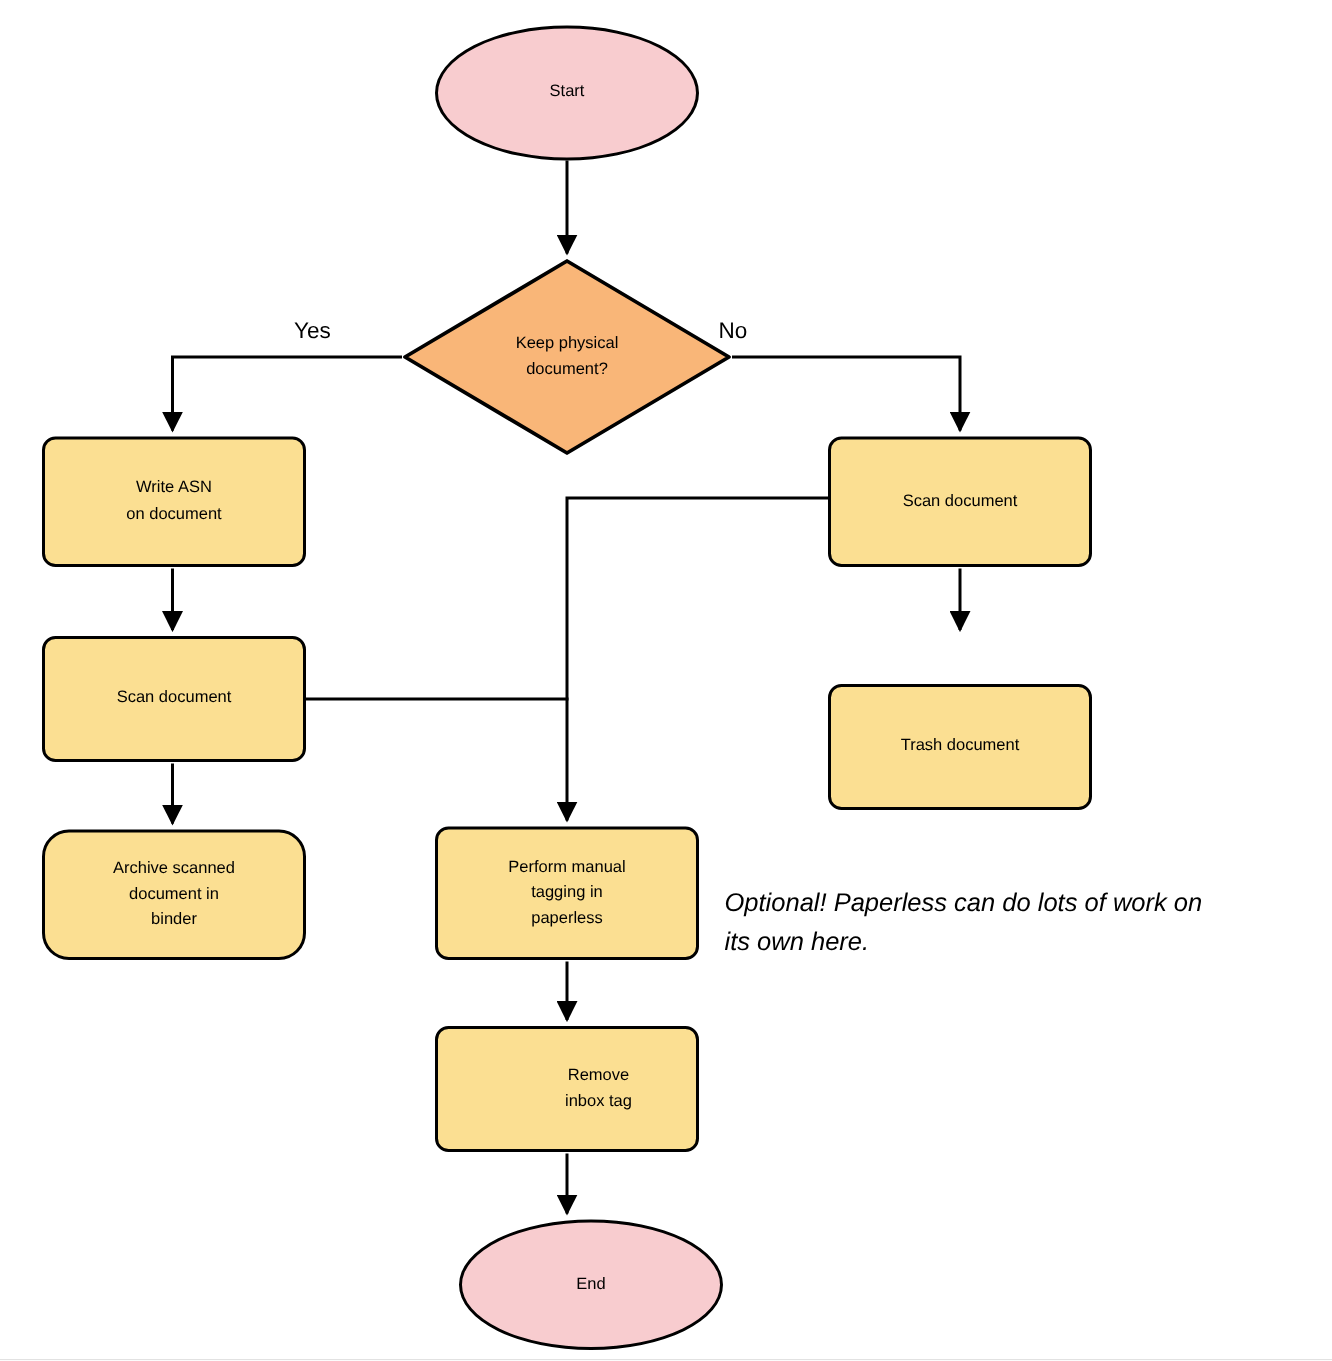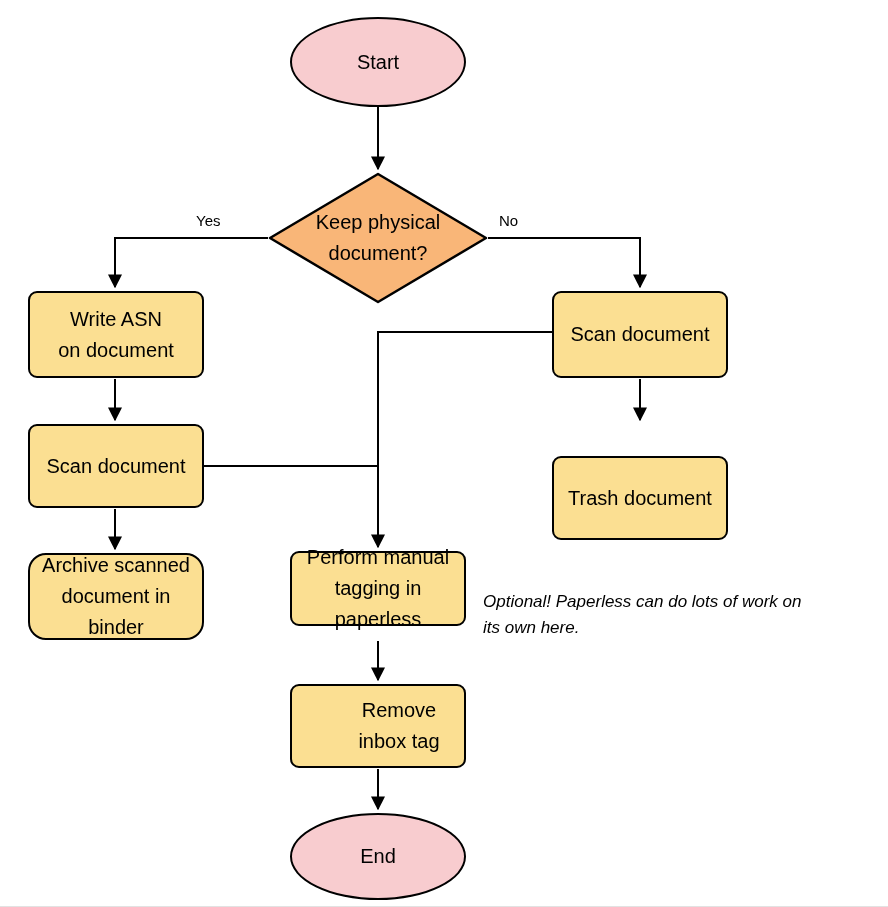--- a/index.html
+++ b/index.html
@@ -29,21 +29,21 @@
   .arrowhead { fill: var(--stroke, #000); }
   .node {
     position: absolute;
     display: flex;
     align-items: center;
     justify-content: center;
     text-align: center;
   }
   .label {
     white-space: pre-line;
-    font-size: 20px;
+    font-size: 11px;
     line-height: 1.55;
     color: var(--text, #000);
   }
   .terminal {
     background: var(--terminal_fill, #f8cccf);
     border: 2px solid var(--stroke, #000);
     border-radius: 50%;
   }
   .process {
     background: var(--process_fill, #fbdf92);
@@ -137,35 +137,35 @@
   </div>
 
   <div class="node process" style="left:552px; top:291px; width:176px; height:87px;">
     <div class="label">Scan document</div>
   </div>
 
   <div class="node process" style="left:552px; top:424px; width:176px; height:84px;margin-top:32px;">
     <div class="label">Trash document</div>
   </div>
 
-  <div class="node process" style="left:290px; top:551px; width:176px; height:75px;">
+  <div class="node process" style="left:290px; top:551px; width:176px; height:89px;">
     <div class="label">Perform manual
 tagging in
 paperless</div>
   </div>
 
   <div class="node process" style="left:290px; top:684px; width:176px; height:84px;padding-left:42px;">
     <div class="label">Remove
 inbox tag</div>
   </div>
 
-  <div class="node terminal" style="left:290px; top:813px; width:176px; height:87px;">
+  <div class="node terminal" style="left:306px; top:813px; width:176px; height:87px;">
     <div class="label">End</div>
   </div>
 
   <div class="edge-label" style="left:196px; top:212px;">Yes</div>
-  <div class="edge-label" style="left:499px; top:212px;">No</div>
+  <div class="edge-label" style="left:479px; top:212px;">No</div>
 
   <div class="annotation">Optional! Paperless can do lots of work on
 its own here.</div>
 
   <div class="bottom-line"></div>
 </div>
 
 </body></html>

